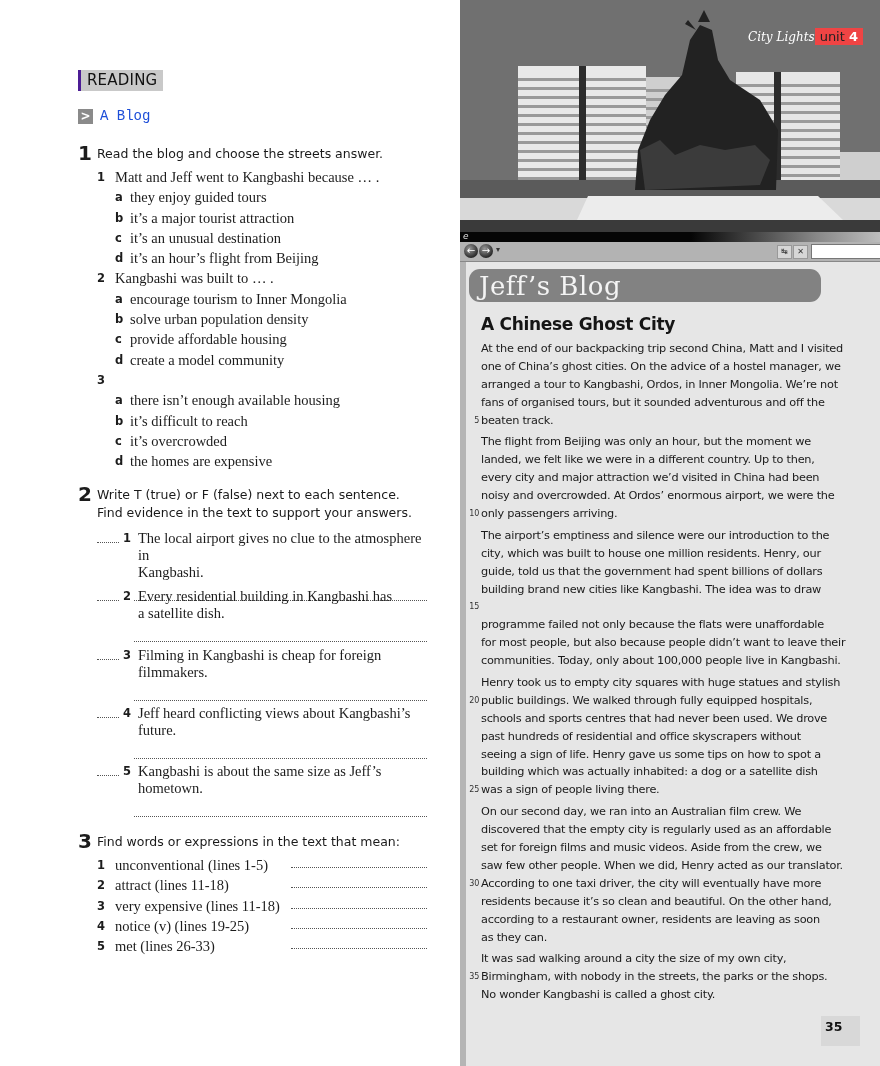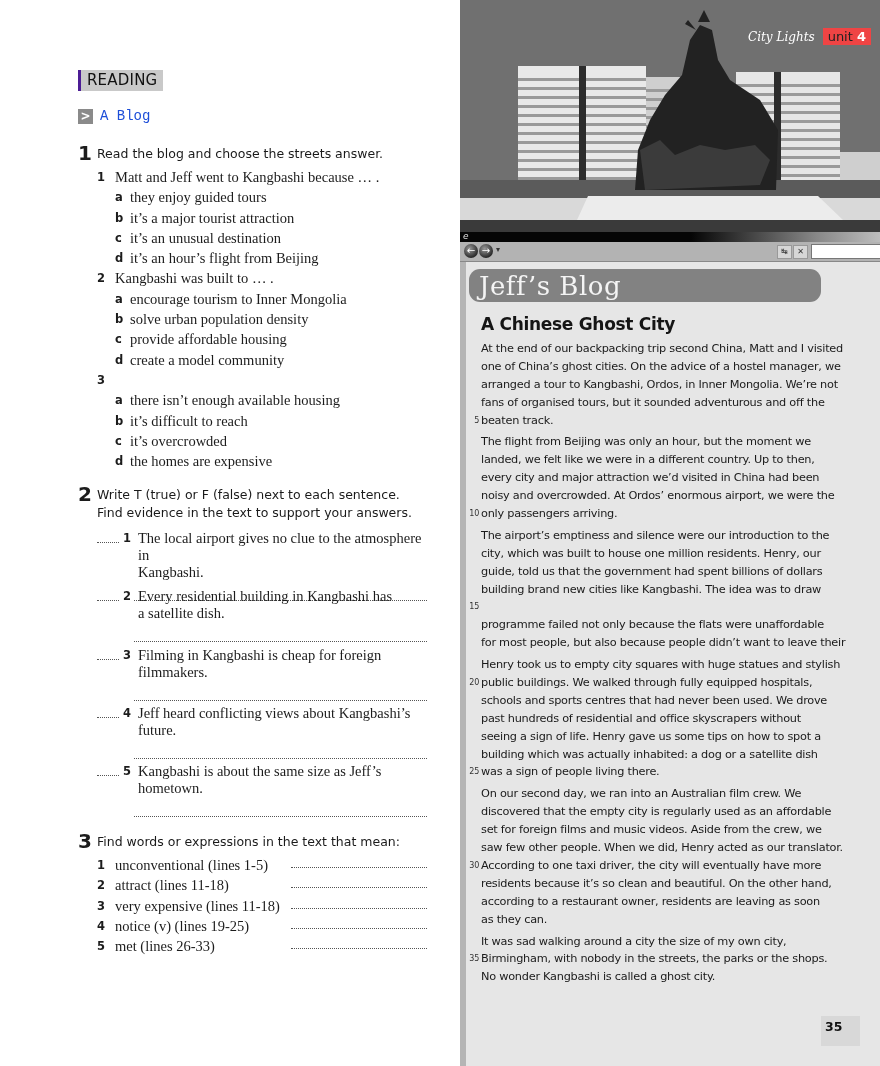--- a/index.html
+++ b/index.html
@@ -44,21 +44,21 @@
 
   .vocab { display: flex; font-size: 14.5px; line-height: 20.3px; }
   .vocab .vn { font-family: "DejaVu Sans", sans-serif; font-weight: bold; font-size: 11.5px; width: 18px; }
   .vocab .vt { width: 176px; }
   .vocab .vl { width: 136px; border-bottom: 1px dotted #555; height: 12px; }
 
   
   .right { position: absolute; left: 460px; top: 0; width: 420px; height: 1066px; background: #e6e6e6; }
   .photo { position: absolute; left: 0; top: 0; width: 420px; height: 232px; overflow: hidden; }
   .photo svg { display: block; }
-  .unit-tag { position: absolute; left: 288px; top: 28px; display: flex; align-items: center; gap: 8px; }
+  .unit-tag { position: absolute; left: 288px; top: 28px; display: flex; align-items: center; }
   .series { font-family: "DejaVu Serif", serif; font-style: italic; color: #fff; font-size: 12px; }
   .unit-box { background: #ef4444; padding: 1px 5px; font-family: "DejaVu Sans", sans-serif; font-size: 13px; color: #222; }
   .unit-box b { color: #fff; }
 
   .browser-titlebar { position: absolute; left: 0; top: 232px; width: 420px; height: 10px;
     background: linear-gradient(90deg, #050505 0%, #050505 55%, #888 85%, #bdbdbd 100%); }
   .ie-icon { position: absolute; left: 3px; top: -1px; font-size: 9px; color: #ddd; font-family: "DejaVu Sans", sans-serif; font-style: italic; }
   .browser-toolbar { position: absolute; left: 0; top: 242px; width: 420px; height: 19px; background: #b3b3b3; border-bottom: 1px solid #888; }
   .nav-btn { position: absolute; top: 2px; width: 14px; height: 14px; border-radius: 50%;
     background: radial-gradient(circle at 40% 35%, #9a9a9a, #2a2a2a 70%);
@@ -378,20 +378,21 @@
         <div class="line"><span class="ln">10</span><span>only passengers arriving.</span></div>
       </div>
       <div class="para">
         <div class="line"><span class="ln"></span><span>The airport’s emptiness and silence were our introduction to the</span></div>
         <div class="line"><span class="ln"></span><span>city, which was built to house one million residents. Henry, our</span></div>
         <div class="line"><span class="ln"></span><span>guide, told us that the government had spent billions of dollars</span></div>
         <div class="line"><span class="ln"></span><span>building brand new cities like Kangbashi. The idea was to draw</span></div>
         <div class="line"><span class="ln">15</span></div>
         <div class="line"><span class="ln"></span><span>programme failed not only because the flats were unaffordable</span></div>
         <div class="line"><span class="ln"></span><span>for most people, but also because people didn’t want to leave their</span></div>
+        <div class="line"><span class="ln"></span><span>communities. Today, only about 100,000 people live in Kangbashi.</span></div>
       </div>
       <div class="para">
         <div class="line"><span class="ln"></span><span>Henry took us to empty city squares with huge statues and stylish</span></div>
         <div class="line"><span class="ln">20</span><span>public buildings. We walked through fully equipped hospitals,</span></div>
         <div class="line"><span class="ln"></span><span>schools and sports centres that had never been used. We drove</span></div>
         <div class="line"><span class="ln"></span><span>past hundreds of residential and office skyscrapers without</span></div>
         <div class="line"><span class="ln"></span><span>seeing a sign of life. Henry gave us some tips on how to spot a</span></div>
         <div class="line"><span class="ln"></span><span>building which was actually inhabited: a dog or a satellite dish</span></div>
         <div class="line"><span class="ln">25</span><span>was a sign of people living there.</span></div>
       </div>

